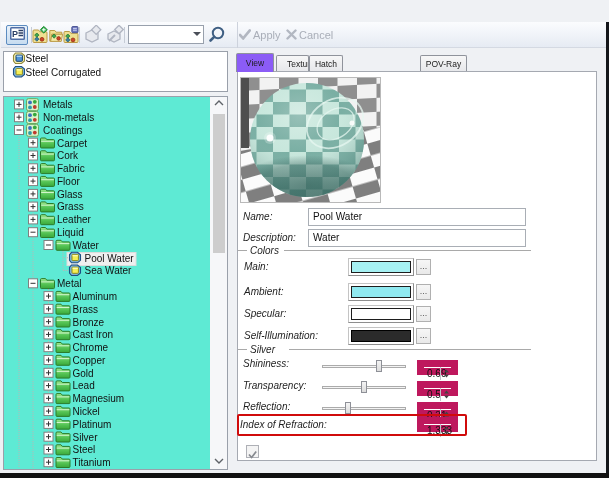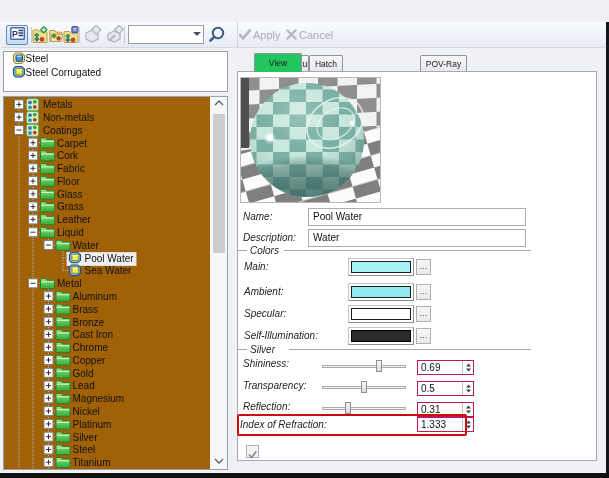--- a/index.html
+++ b/index.html
@@ -4,32 +4,32 @@
 *{margin:0;padding:0;box-sizing:border-box}
 html,body{width:609px;height:478px;overflow:hidden;background:#eff1f4;font-family:"Liberation Sans",sans-serif;}
 #stage{position:absolute;top:0;left:0;width:609px;height:478px;}
 .abs{position:absolute;}
 #titlebar{left:1px;top:2px;width:605px;height:19px;background:linear-gradient(#b3c8e0,#9db8d5);color:#16202e;font-size:12px;line-height:19px;padding-left:7px;}
 #toolbar{left:1px;top:22px;width:605px;height:26px;background:linear-gradient(#fbfcfe,#e6ebf3);border-bottom:1px solid #d4d9e2;}
 .tsep{position:absolute;top:5px;width:1px;height:16px;background:#c6ccd6;}
 #btn1{position:absolute;left:5px;top:3px;width:22px;height:20px;border:1px solid #5c8cc0;background:linear-gradient(#e8f1fa,#c7dcf0);border-radius:2px;}
 .tbtn{position:absolute;top:3px;}
 #leftlist{left:3px;top:51px;width:225px;height:41px;background:#fff;border:1px solid #9aa0aa;}
-#treebox{left:3px;top:96px;width:225px;height:374px;background:#a16207;border:1px solid #9aa0aa;}
+#treebox{left:3px;top:96px;width:225px;height:374px;background:#5eead4;border:1px solid #9aa0aa;}
 .tab{position:absolute;white-space:nowrap;overflow:hidden;font-size:8.5px;color:#1c1c1c;text-align:center;border:1px solid #8f939b;border-bottom:none;background:linear-gradient(#f7f7f7,#e6e7ea);line-height:17px;border-radius:2px 2px 0 0;}
 #frame{left:237px;top:71px;width:360px;height:390px;background:#fff;border:1px solid #a5a9b1;}
 .lbl{position:absolute;font-size:10px;color:#1e1e1e;font-style:italic;}
 .input{position:absolute;border:1px solid #a9aeb5;background:#fff;font-size:10px;color:#111;padding-left:4px;}
 .hline{position:absolute;height:1px;background:#a9a9a9;}
 .swatch{position:absolute;width:66px;height:18px;background:#fff;border:1px solid #c4c4c4;border-right-color:#8e8e8e;border-bottom-color:#8e8e8e;}
 .swin{position:absolute;left:2px;top:2px;width:60px;height:12px;border:1px solid #1d1d1d;}
 .dots{position:absolute;width:15px;height:16px;background:linear-gradient(#f6f6f6,#e9e9e9);border:1px solid #b0b0b0;color:#555;font-size:9px;text-align:center;line-height:12px;letter-spacing:0;}
 .track{position:absolute;left:322px;width:84px;height:3px;border:1px solid #ababab;background:#f4f4f4;}
 .thumb{position:absolute;width:6px;height:12px;background:linear-gradient(#f4f4f4,#dcdcdc);border:1px solid #8e9097;}
-.spin{position:absolute;left:417px;width:57px;height:15px;border:1px solid #be185d;background:#fff;font-size:10px;color:#111;}
+.spin{position:absolute;left:417px;width:41px;height:15px;border:7px solid #be185d;background:#fff;font-size:10px;color:#111;}
 .spin .v{position:absolute;left:3px;top:1px;}
 .spin .btns{position:absolute;right:0;top:0;width:11px;height:13px;border-left:1px solid #c0c3c8;}
 #redbox{left:237px;top:414px;width:230px;height:22px;border:2px solid #d00b0b;border-radius:2px;}
 #blackbar{left:0;top:473px;width:609px;height:5px;background:#111;}
 #rightdark{left:606px;top:22px;width:3px;height:451px;background:#14161a;}
 .gray{color:#a9aeb8;}
 </style></head>
 <body>
 <div id="stage">
 
@@ -277,21 +277,21 @@
       <use href="#fold" x="51.5" y="346.3"></use>
       <text x="68.5" y="356.3">Steel</text>
       <path d="M44.5 365.2 h9" stroke="#b7b7b7" stroke-dasharray="1,1"></path>
       <use href="#plus" x="44.5" y="365.2"></use>
       <use href="#fold" x="51.5" y="359.0"></use>
       <text x="68.5" y="369.0">Titanium</text>
       </g>
     </svg>
   </div>
 
-  <div class="tab" style="left:254px;top:53px;width:48px;height:19px;background:#22c55e;line-height:19px;z-index:5">View</div>
+  <div class="tab" style="left:236px;top:53px;width:38px;height:19px;background:#8b5cf6;line-height:19px;z-index:5">View</div>
   <div class="tab" style="left:276px;top:55px;width:33px;height:17px;padding-left:10px;">Texture</div>
   <div class="tab" style="left:309px;top:55px;width:34px;height:17px;">Hatch</div>
   <div class="tab" style="left:420px;top:55px;width:47px;height:17px;">POV-Ray</div>
 
   <div class="abs" id="frame"></div>
 
   <svg class="abs" style="left:240px;top:77px;z-index:4" width="141" height="126" viewBox="0 0 141 126">
     <defs>
       <pattern id="wallck" width="39" height="28" patternUnits="userSpaceOnUse" patternTransform="skewY(-3)">
         <rect width="39" height="28" fill="#f2f2f2"></rect>

